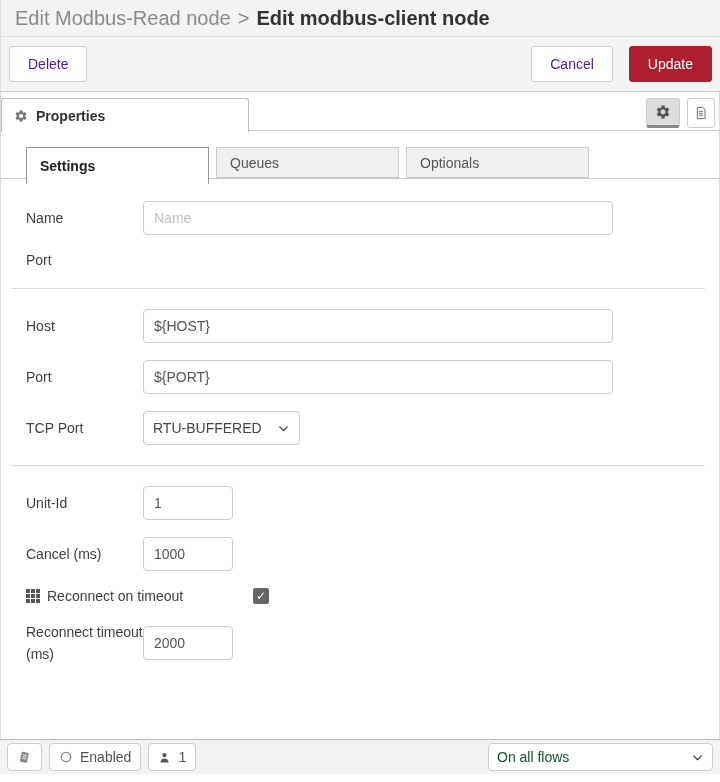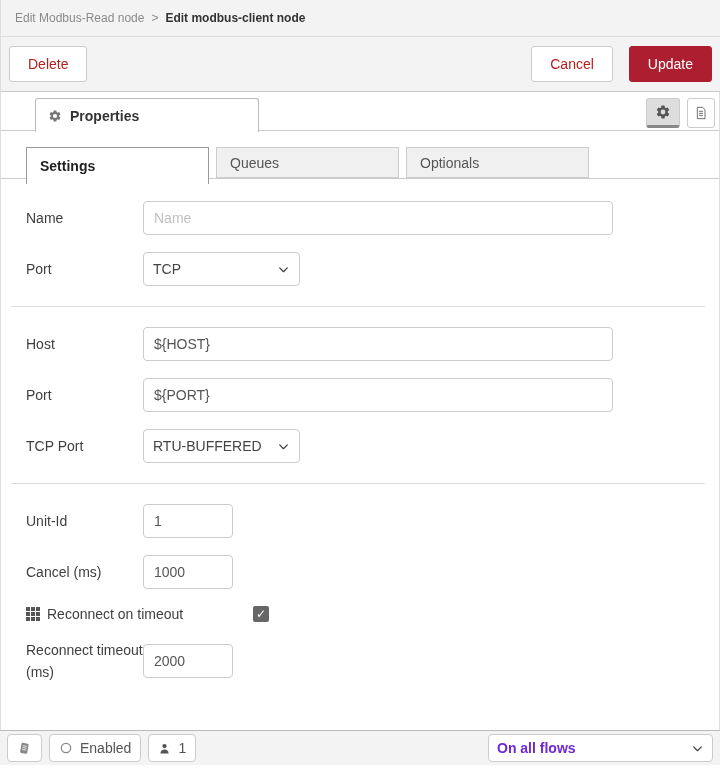--- a/index.html
+++ b/index.html
@@ -4,49 +4,49 @@
 <style>
   * { box-sizing: border-box; margin: 0; padding: 0; }
   html, body { width: 720px; height: 782px; background: #fff; overflow: hidden; }
   body { font-family: "Liberation Sans", "DejaVu Sans", sans-serif; font-size: 14px; color: #444; }
 
   .tray { position: relative; width: 720px; height: 782px; background: #fff; overflow: hidden; }
 
   
   .tray-header {
     height: 37px; background: #f3f3f3; border-bottom: 1px solid #ddd; border-left: 1px solid #ddd;
-    display: flex; align-items: center; padding: 0 14px; font-size: 12px;
+    display: flex; align-items: center; padding: 0 14px; font-size: 20px;
   }
   .crumb-parent { color: #8a8a8a; cursor: pointer; }
   .crumb-sep { color: #8a8a8a; margin: 0 7px; }
   .crumb-current { color: #333; font-weight: bold; }
 
   
   .toolbar {
     height: 55px; background: #f3f3f3; border-bottom: 1px solid #ccc; border-left: 1px solid #ddd;
     display: flex; align-items: center; padding: 0 8px;
   }
   .btn {
     height: 36px; padding: 0 18px; background: #fff; border: 1px solid #ccc; border-radius: 3px;
-    color: #b91c1c; font-size: 14px; font-family: inherit; cursor: pointer;
+    color: #4c1d95; font-size: 14px; font-family: inherit; cursor: pointer;
   }
   .btn-cancel { margin-left: auto; }
   .btn-update { margin-left: 16px; background: var(--accent-red, #AD1F30); border-color: var(--accent-red, #AD1F30); color: #fff; }
 
   
   .content { position: relative; height: 655px; background: #fff; border-left: 1px solid #ddd; border-right: 1px solid #ddd; }
 
   
   .props-row { height: 39px; padding-top: 5px; display: flex; align-items: flex-end; position: relative; }
   .props-row::after { content: ""; position: absolute; left: 0; right: 0; bottom: 0; height: 1px; background: #ccc; }
   .props-tab {
-    width: 224px; height: 34px; margin-bottom: -1px; background: #fff;
+    width: 248px; height: 34px; margin-bottom: -1px; background: #fff;
     border: 1px solid #bbb; border-bottom: none; border-radius: 3px 3px 0 0;
     display: flex; align-items: center; gap: 8px; padding-left: 12px;
-    font-weight: bold; color: #333; z-index: 2; cursor: pointer; margin-left: 34px;
+    font-weight: bold; color: #333; z-index: 2; cursor: pointer;
   }
   .props-actions { margin-left: auto; display: flex; gap: 7px; align-items: center; padding-right: 4px; margin-bottom: 3px; }
   .icon-btn {
     width: 34px; height: 30px; background: #fff; border: 1px solid #ccc; border-radius: 3px;
     display: flex; align-items: center; justify-content: center; cursor: pointer; padding: 0;
   }
   .icon-btn.active { background: #ddd; border-bottom: 3px solid #888; }
   .icon-btn.docs { width: 28px; }
 
   
@@ -84,35 +84,35 @@
   .grid-icon i { width: 4px; height: 4px; background: #555; }
   .reconnect-label { width: 227px; display: flex; align-items: center; color: #3f3f3f; }
   .checkbox {
     width: 16px; height: 16px; background: var(--checkbox-fill, #666); border-radius: 2px;
     display: inline-flex; align-items: center; justify-content: center; cursor: pointer;
   }
   .checkbox::after { content: "✓"; color: #fff; font-size: 12px; font-weight: bold; line-height: 1; }
 
   
   .footer {
-    position: absolute; left: 0; bottom: 17px; width: 720px; height: 35px;
+    position: absolute; left: 0; bottom: 8px; width: 720px; height: 35px;
     background: #f3f3f3; border-top: 1px solid #bbb;
     display: flex; align-items: center; padding: 0 7px; gap: 7px;
   }
   .fbtn {
     height: 28px; background: #fff; border: 1px solid #ccc; border-radius: 4px;
     display: flex; align-items: center; gap: 7px; padding: 0 9px; color: #555;
     font-size: 14px; font-family: inherit; cursor: pointer;
   }
   .footer-select {
     margin-left: auto; width: 225px; height: 28px; border: 1px solid #ccc; border-radius: 4px;
     background: #fff; display: flex; align-items: center; justify-content: space-between;
     padding: 0 8px; cursor: pointer;
   }
-  .footer-select .sel-text { color: #6d28d9; font-weight: bold; }
+  .footer-select .sel-text { color: #14532d; }
 
   .svg-icon { display: inline-flex; align-items: center; justify-content: center; }
 </style>
 </head>
 <body>
 
 <div class="tray">
 
   <div class="tray-header">
     <span class="crumb-parent">Edit Modbus-Read node</span>
@@ -172,28 +172,20 @@
 
     <div class="form">
 
       <div class="frow">
         <span class="flabel">Name</span>
         <input class="tinput input-wide" type="text" placeholder="Name" style="">
       </div>
 
       <div class="frow">
         <span class="flabel">Port</span>
-        <div class="select-box">
-          <span class="sel-text">TCP</span>
-          <span class="svg-icon">
-            <svg width="13" height="13" viewBox="0 0 24 24">
-                <polyline points="5,9 12,16 19,9" fill="none" stroke="#444" stroke-width="2.4" stroke-linecap="round" stroke-linejoin="round"></polyline>
-              </svg>
-          </span>
-        </div>
       </div>
 
       <div class="divider"></div>
 
       <div class="frow">
         <span class="flabel">Host</span>
         <input class="tinput input-wide" type="text" value="${HOST}" style="">
       </div>
 
       <div class="frow">

